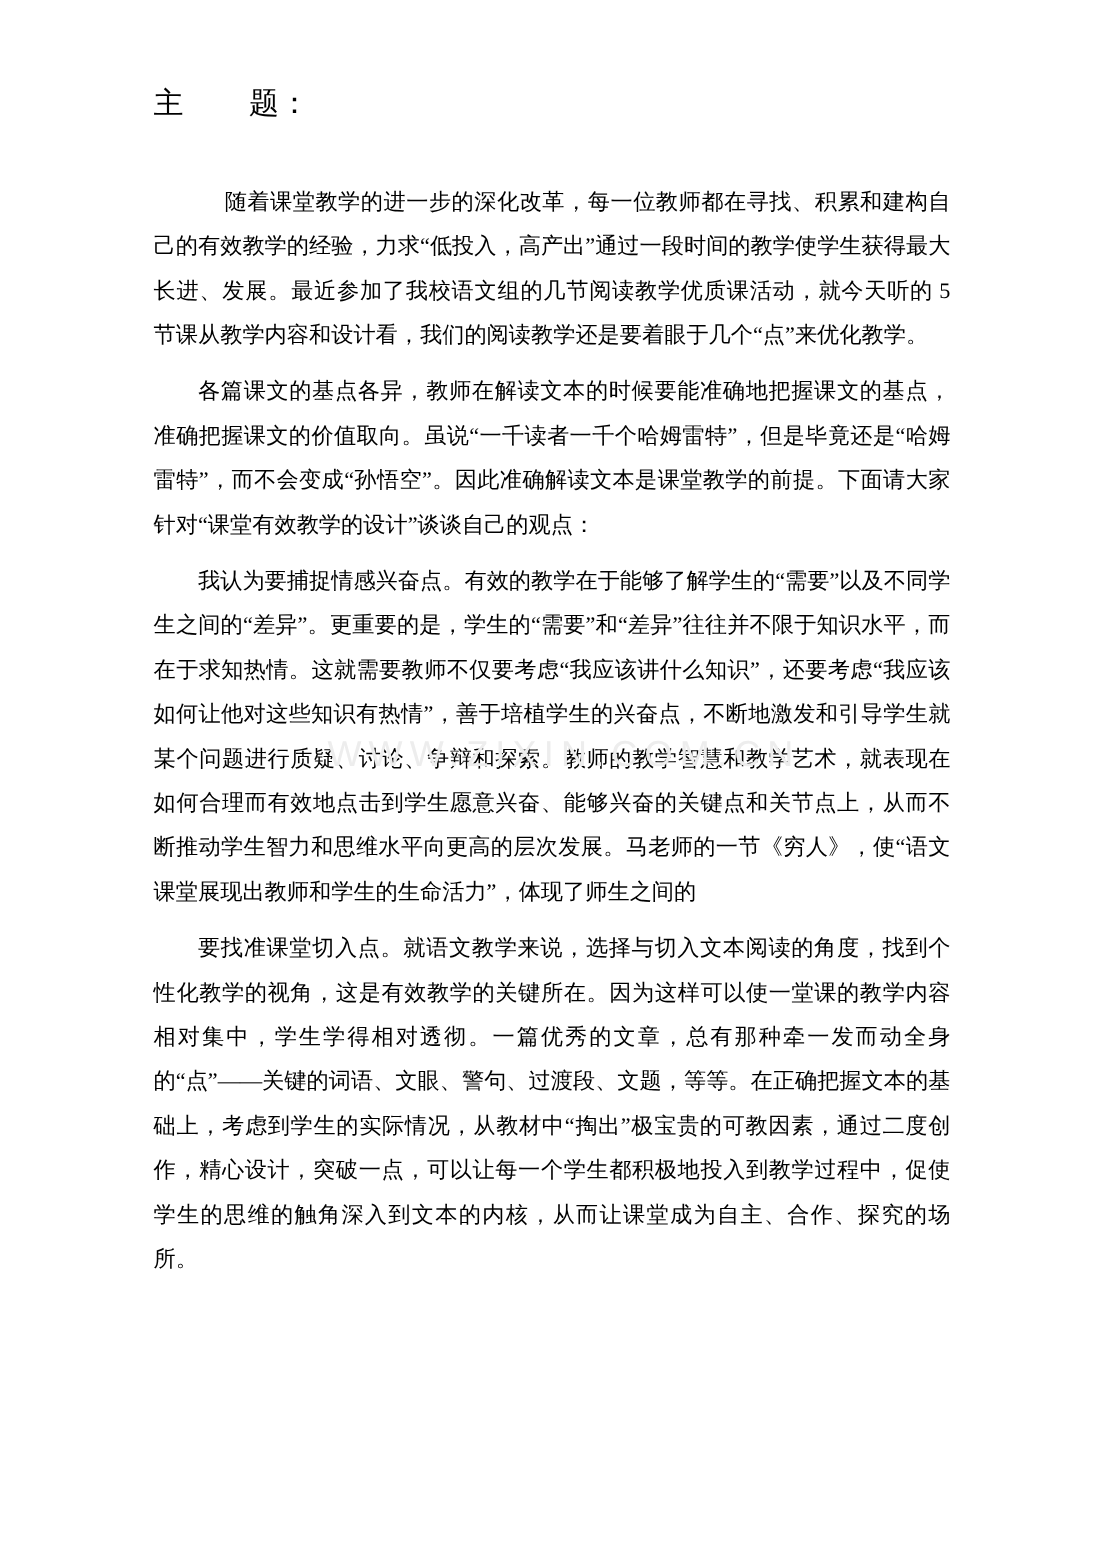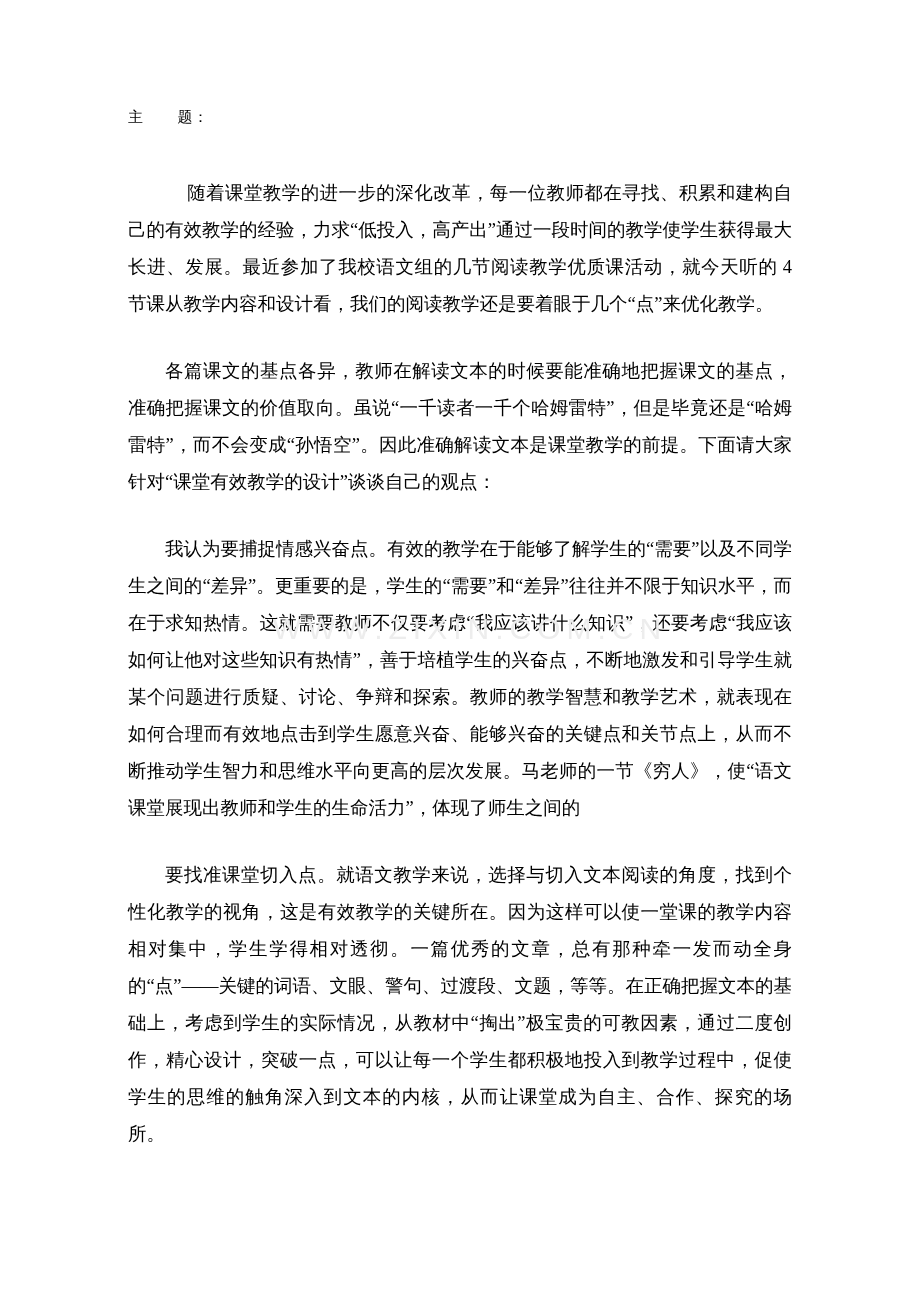--- a/index.html
+++ b/index.html
@@ -19,22 +19,22 @@
   .content {
     position: absolute;
     left: 128px;
     top: 0;
     width: 664px;
     height: 1302px;
   }
   .title-row {
     display: flex;
     align-items: flex-end;
-    margin-top: 108px;
-    font-size: 15px;
+    margin-top: 72px;
+    font-size: 25px;
     line-height: 1.2;
   }
   .title-label {
     letter-spacing: 0.5px;
     white-space: pre;
     font-weight: 400;
   }
   .title-main {
     margin-left: 118px;
     font-weight: 400;
@@ -48,21 +48,21 @@
     text-align: justify;
     text-justify: inter-ideograph;
     margin: 0;
     text-indent: 2em;
   }
   p.para.first {
     margin-top: 49px;
     text-indent: 3.2em;
   }
   p.para.gap {
-    margin-top: 30px;
+    margin-top: 10px;
   }
   .watermark {
     position: absolute;
     left: 150px;
     top: 612px;
     width: 640px;
     text-align: center;
     font-family: "Liberation Sans", sans-serif;
     font-size: 30px;
     letter-spacing: 6px;
@@ -76,21 +76,21 @@
 </head>
 <body>
 
 <div class="page">
   <div class="content">
 
     <div class="title-row">
       <span class="title-label">主        题：</span>
     </div>
 
-    <p class="para first">随着课堂教学的进一步的深化改革，每一位教师都在寻找、积累和建构自己的有效教学的经验，力求“低投入，高产出”通过一段时间的教学使学生获得最大长进、发展。最近参加了我校语文组的几节阅读教学优质课活动，就今天听的 4 节课从教学内容和设计看，我们的阅读教学还是要着眼于几个“点”来优化教学。</p>
+    <p class="para first">随着课堂教学的进一步的深化改革，每一位教师都在寻找、积累和建构自己的有效教学的经验，力求“低投入，高产出”通过一段时间的教学使学生获得最大长进、发展。最近参加了我校语文组的几节阅读教学优质课活动，就今天听的 5 节课从教学内容和设计看，我们的阅读教学还是要着眼于几个“点”来优化教学。</p>
     <p class="para gap">各篇课文的基点各异，教师在解读文本的时候要能准确地把握课文的基点，准确把握课文的价值取向。虽说“一千读者一千个哈姆雷特”，但是毕竟还是“哈姆雷特”，而不会变成“孙悟空”。因此准确解读文本是课堂教学的前提。下面请大家针对“课堂有效教学的设计”谈谈自己的观点：</p>
     <p class="para gap">我认为要捕捉情感兴奋点。有效的教学在于能够了解学生的“需要”以及不同学生之间的“差异”。更重要的是，学生的“需要”和“差异”往往并不限于知识水平，而在于求知热情。这就需要教师不仅要考虑“我应该讲什么知识”，还要考虑“我应该如何让他对这些知识有热情”，善于培植学生的兴奋点，不断地激发和引导学生就某个问题进行质疑、讨论、争辩和探索。教师的教学智慧和教学艺术，就表现在如何合理而有效地点击到学生愿意兴奋、能够兴奋的关键点和关节点上，从而不断推动学生智力和思维水平向更高的层次发展。马老师的一节《穷人》，使“语文课堂展现出教师和学生的生命活力”，体现了师生之间的</p>
     <p class="para gap">要找准课堂切入点。就语文教学来说，选择与切入文本阅读的角度，找到个性化教学的视角，这是有效教学的关键所在。因为这样可以使一堂课的教学内容相对集中，学生学得相对透彻。一篇优秀的文章，总有那种牵一发而动全身的“点”——关键的词语、文眼、警句、过渡段、文题，等等。在正确把握文本的基础上，考虑到学生的实际情况，从教材中“掏出”极宝贵的可教因素，通过二度创作，精心设计，突破一点，可以让每一个学生都积极地投入到教学过程中，促使学生的思维的触角深入到文本的内核，从而让课堂成为自主、合作、探究的场所。</p>
 
   </div>
 
   <div class="watermark">WWW.ZIXIN.COM.CN</div>
 </div>
 
 </body></html>

